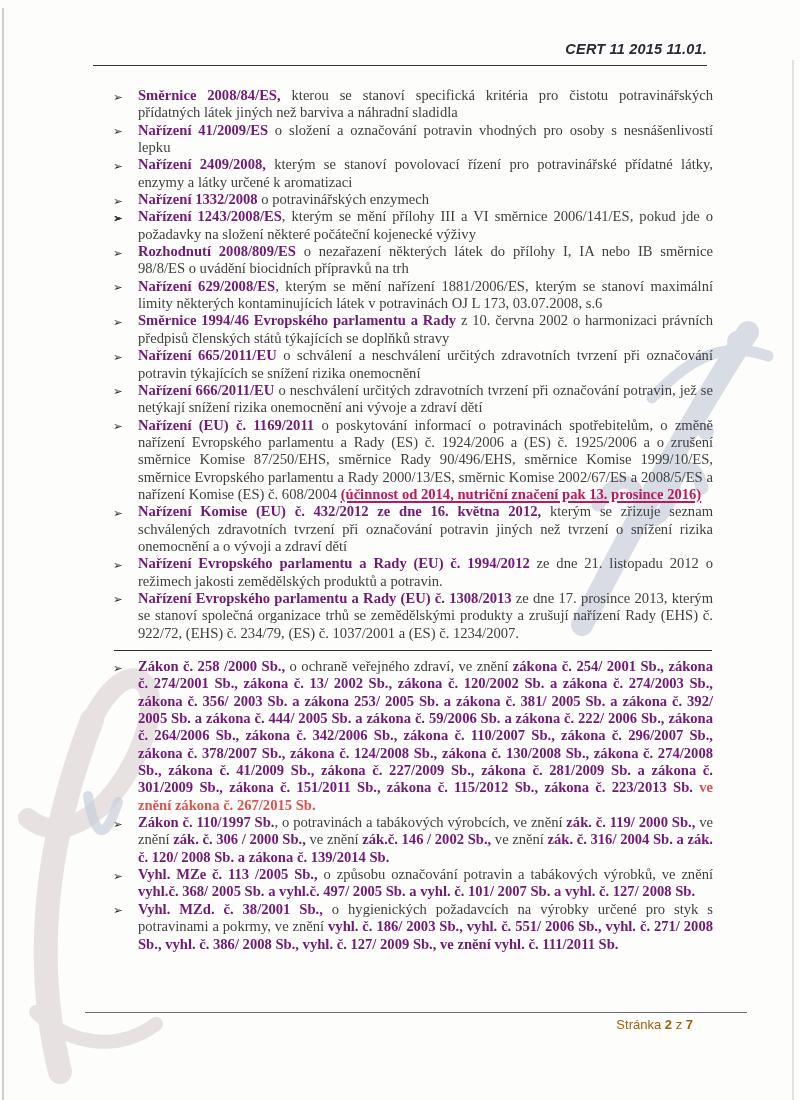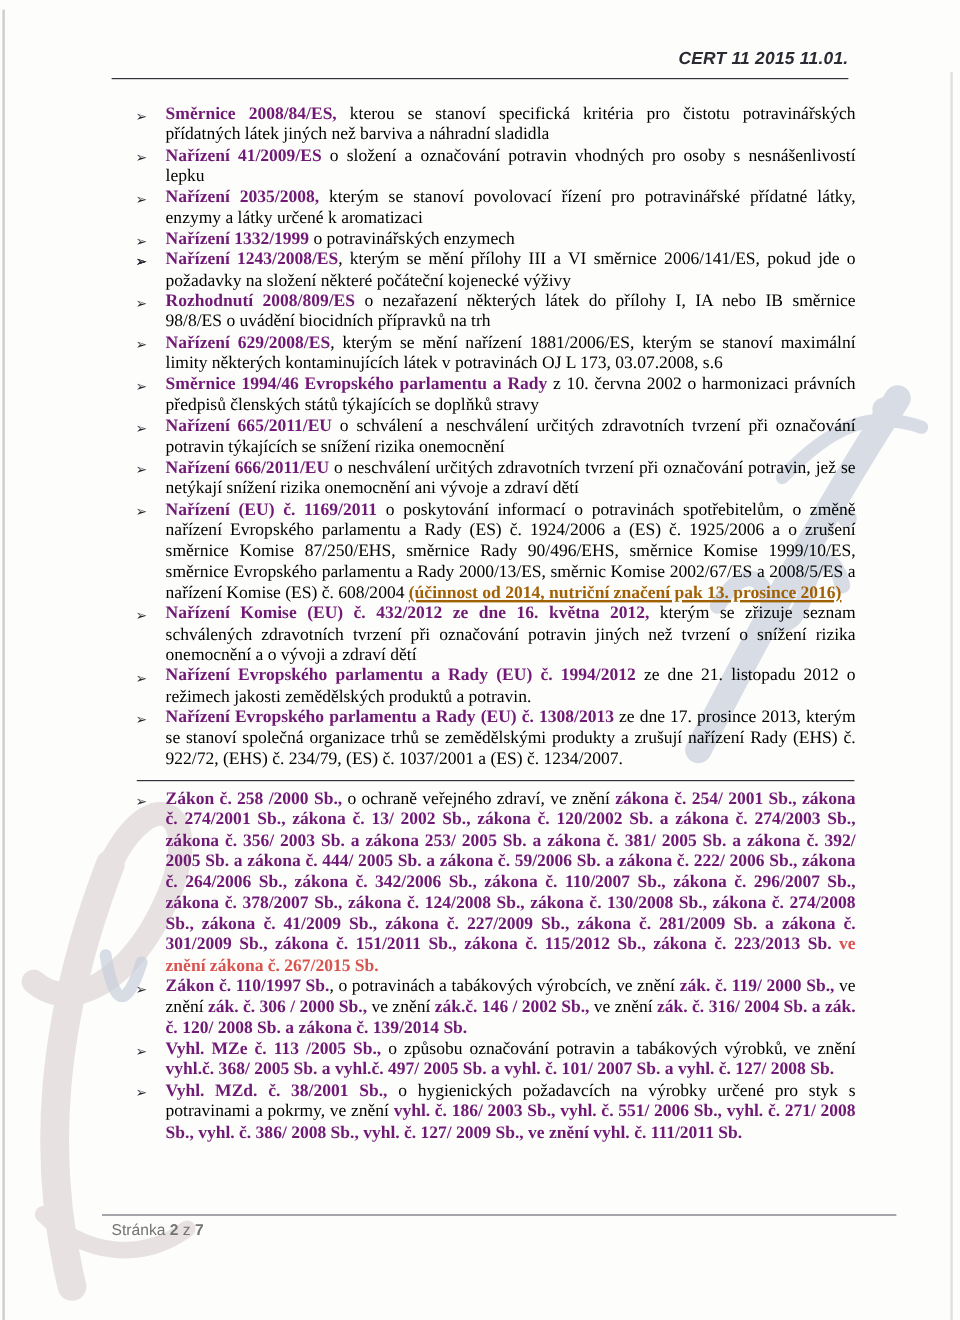--- a/index.html
+++ b/index.html
@@ -28,33 +28,33 @@
 
   .content {
     position: absolute; top: 87px; left: 113px; width: 600px;
     font-size: 14.6px; line-height: 17.35px; color: #2c2c38;
   }
   .item { position: relative; padding-left: 25px; text-align: justify; }
   .bullet {
     position: absolute; left: 0; top: 1.5px;
     font-family: "DejaVu Sans", sans-serif; font-size: 11.5px; color: #26262f;
   }
-  .seg-n  { color: #000000; }
+  .seg-n  { color: #404040; }
   .seg-b  { font-weight: bold; color: #701a75; }
   .seg-rb { font-weight: bold; color: #d85450; }
   .seg-rbu {
-    font-weight: bold; color: #a16207;
+    font-weight: bold; color: #be185d;
     text-decoration: underline; text-decoration-thickness: 1.5px; text-underline-offset: 2px;
   }
   .divider { border-top: 1.6px solid #30303a; margin: 8px 1px 7px 1px; }
 
   .footer-rule { position: absolute; top: 1012px; left: 85px; width: 662px; border-top: 1.2px solid #6d6d72; }
   .footer {
-    position: absolute; top: 1017px; left: 93px; width: 600px; text-align: left;
-    font-family: "Liberation Sans", sans-serif; font-size: 13px; color: #737373;
+    position: absolute; top: 1017px; left: 93px; width: 600px; text-align: right;
+    font-family: "Liberation Sans", sans-serif; font-size: 13px; color: #a16207;
   }
   .footer .bold { font-weight: bold; }
 </style>
 </head>
 <body>
 
 <div class="page">
 
   <svg class="watermark-svg" width="800" height="1100" viewBox="0 0 800 1100">
     <g fill="none" stroke="#d6cccb" stroke-linecap="round" opacity="0.55">
@@ -74,22 +74,22 @@
 
   <div class="edge-left"></div>
   <div class="edge-right"></div>
 
   <div class="header-title">CERT 11 2015 11.01.</div>
   <div class="header-rule"></div>
 
   <div class="content" id="list-root">
       <div class="item"><span class="bullet">➢</span><span class="item-text"><span class="seg-b">Směrnice 2008/84/ES,</span><span class="seg-n"> kterou se stanoví specifická kritéria pro čistotu potravinářských přídatných látek jiných než barviva a náhradní sladidla</span></span></div>
       <div class="item"><span class="bullet">➢</span><span class="item-text"><span class="seg-b">Nařízení 41/2009/ES</span><span class="seg-n"> o složení a označování potravin vhodných pro osoby s nesnášenlivostí lepku</span></span></div>
-      <div class="item"><span class="bullet">➢</span><span class="item-text"><span class="seg-b">Nařízení 2035/2008,</span><span class="seg-n"> kterým se stanoví povolovací řízení pro potravinářské přídatné látky, enzymy a látky určené k aromatizaci</span></span></div>
-      <div class="item"><span class="bullet">➢</span><span class="item-text"><span class="seg-b">Nařízení 1332/1999</span><span class="seg-n"> o potravinářských enzymech</span></span></div>
+      <div class="item"><span class="bullet">➢</span><span class="item-text"><span class="seg-b">Nařízení 2409/2008,</span><span class="seg-n"> kterým se stanoví povolovací řízení pro potravinářské přídatné látky, enzymy a látky určené k aromatizaci</span></span></div>
+      <div class="item"><span class="bullet">➢</span><span class="item-text"><span class="seg-b">Nařízení 1332/2008</span><span class="seg-n"> o potravinářských enzymech</span></span></div>
       <div class="item"><span class="bullet">➢</span></div>
       <div class="item"><span class="bullet">➢</span></div>
       <div class="item"><span class="bullet">➢</span><span class="item-text"><span class="seg-b">Nařízení 1243/2008/ES</span><span class="seg-n">, kterým se mění přílohy III a VI směrnice 2006/141/ES, pokud jde o požadavky na složení některé počáteční kojenecké výživy</span></span></div>
       <div class="item"><span class="bullet">➢</span><span class="item-text"><span class="seg-b">Rozhodnutí 2008/809/ES</span><span class="seg-n"> o nezařazení některých látek do přílohy I, IA nebo IB směrnice 98/8/ES o uvádění biocidních přípravků na trh</span></span></div>
       <div class="item"><span class="bullet">➢</span><span class="item-text"><span class="seg-b">Nařízení 629/2008/ES</span><span class="seg-n">, kterým se mění nařízení 1881/2006/ES, kterým se stanoví maximální limity některých kontaminujících látek v potravinách  OJ L 173, 03.07.2008, s.6</span></span></div>
       <div class="item"><span class="bullet">➢</span><span class="item-text"><span class="seg-b">Směrnice 1994/46 Evropského parlamentu a Rady</span><span class="seg-n"> z 10. června 2002 o harmonizaci právních předpisů členských států týkajících se doplňků stravy</span></span></div>
       <div class="item"><span class="bullet">➢</span><span class="item-text"><span class="seg-b">Nařízení 665/2011/EU</span><span class="seg-n"> o schválení a neschválení určitých zdravotních tvrzení při označování potravin týkajících se snížení rizika onemocnění</span></span></div>
       <div class="item"><span class="bullet">➢</span><span class="item-text"><span class="seg-b">Nařízení 666/2011/EU</span><span class="seg-n"> o neschválení určitých zdravotních tvrzení při označování potravin, jež se netýkají snížení rizika onemocnění ani vývoje a zdraví dětí</span></span></div>
       <div class="item"><span class="bullet">➢</span><span class="item-text"><span class="seg-b">Nařízení (EU) č. 1169/2011</span><span class="seg-n">  o poskytování informací o potravinách spotřebitelům, o změně nařízení Evropského parlamentu a Rady (ES) č. 1924/2006 a (ES) č. 1925/2006 a o zrušení směrnice Komise 87/250/EHS, směrnice Rady 90/496/EHS, směrnice Komise 1999/10/ES, směrnice Evropského parlamentu a Rady 2000/13/ES, směrnic Komise 2002/67/ES a 2008/5/ES a nařízení Komise (ES) č. 608/2004 </span><span class="seg-rbu">(účinnost od 2014, nutriční značení pak 13. prosince 2016)</span></span></div>
       <div class="item"><span class="bullet">➢</span><span class="item-text"><span class="seg-b">Nařízení Komise (EU) č. 432/2012  ze dne 16. května 2012,</span><span class="seg-n"> kterým se zřizuje seznam schválených zdravotních tvrzení při označování potravin jiných než tvrzení o snížení rizika onemocnění a o vývoji a zdraví dětí</span></span></div>

